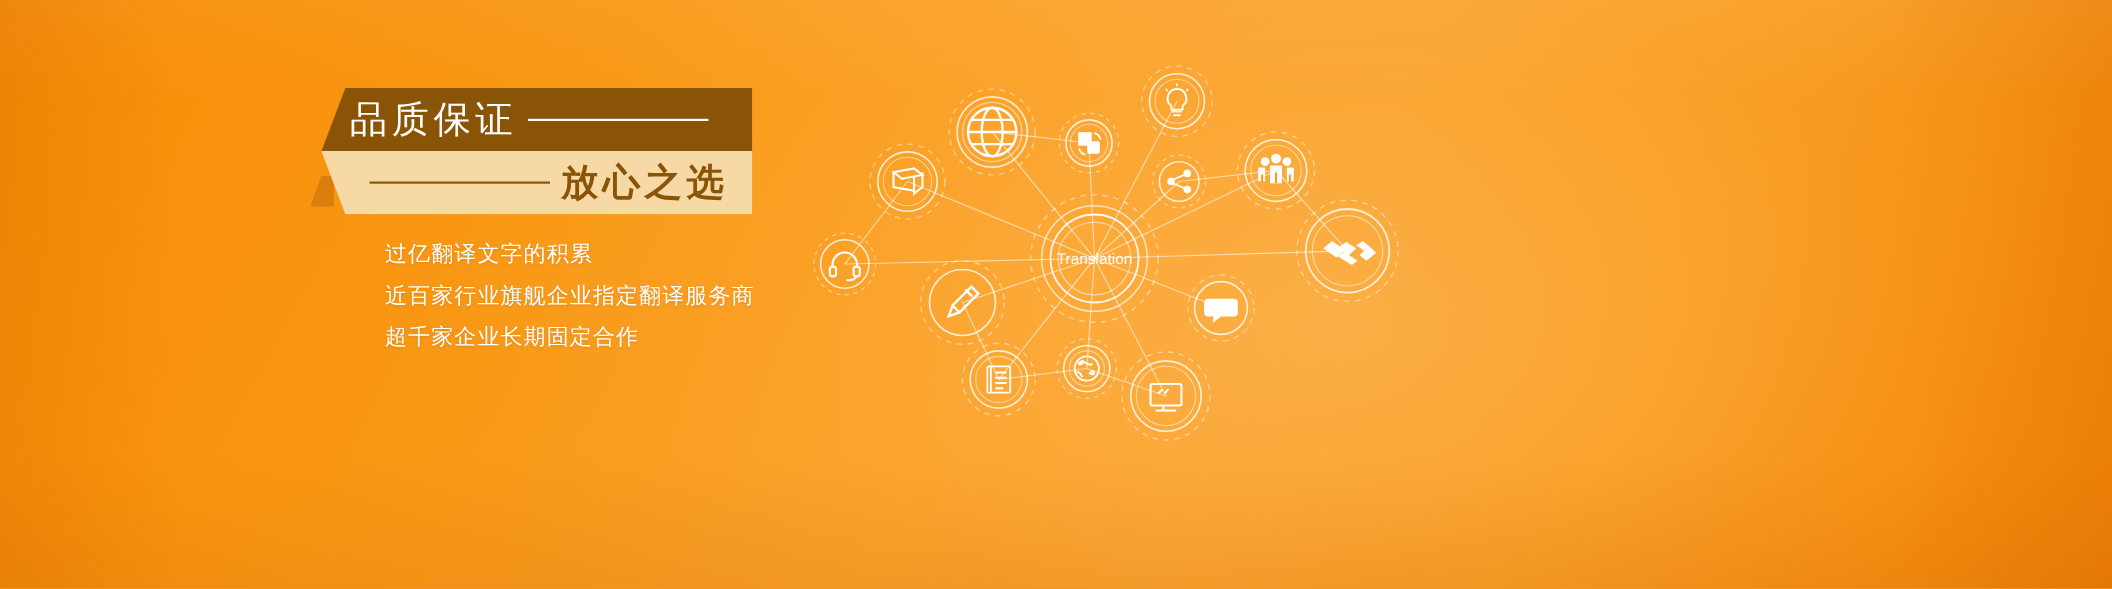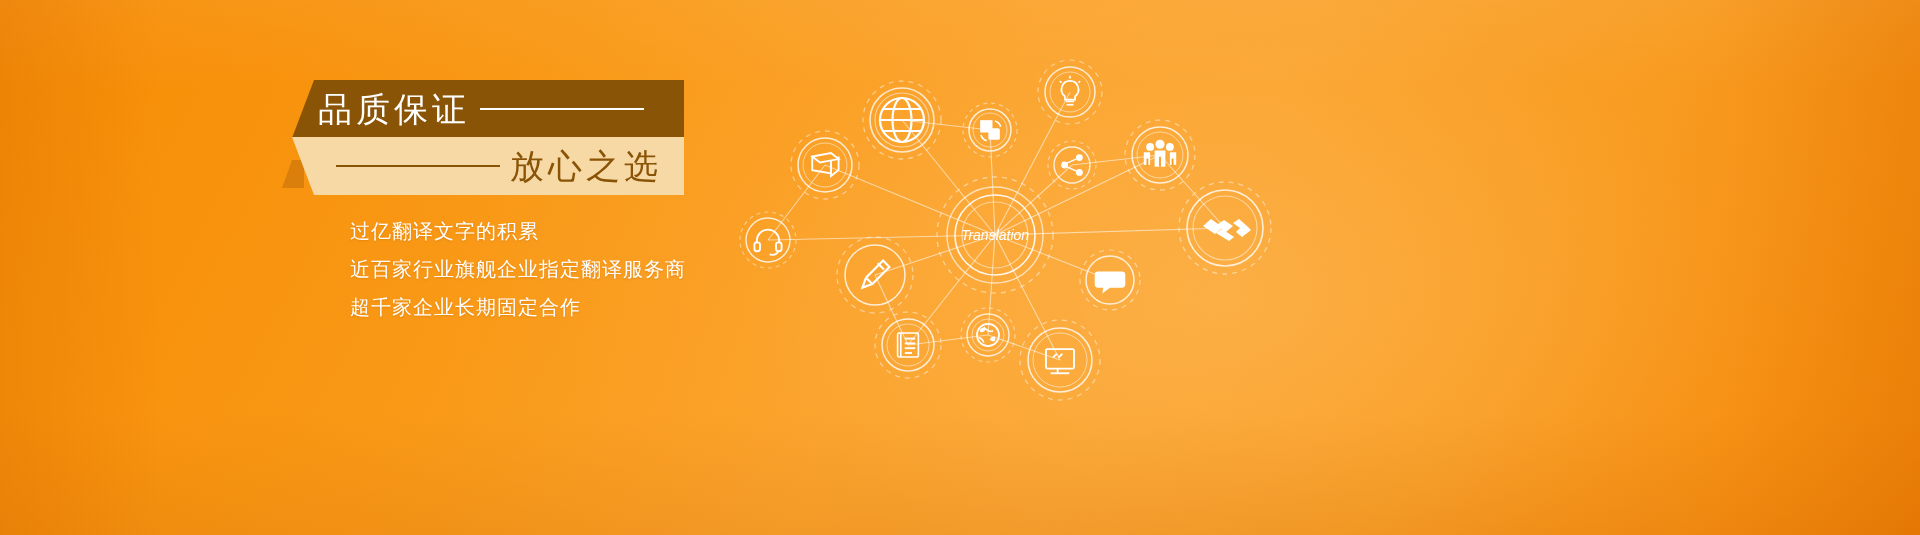--- a/index.html
+++ b/index.html
@@ -47,36 +47,36 @@
     display:flex;align-items:center;box-sizing:border-box;
   }
   .rib-row.top{padding-left:26px;}
   .rib-row.bot{top:57px;padding-right:22px;justify-content:flex-end;}
   .rib-title{
     font-family:"DejaVu Serif","Liberation Serif",serif;
     font-size:34px;letter-spacing:4px;font-weight:400;line-height:1;
     white-space:nowrap;
   }
   .rib-title.t1{color:#ffffff;}
-  .rib-title.t2{color:#8a5406;}
+  .rib-title.t2{color:#8a5406;font-weight:bold;}
   .rule{height:2px;margin:0 10px;flex:0 0 auto;}
   .rule.t1{background:#ffffff;width:164px;}
   .rule.t2{background:#8a5406;width:164px;}
 
   
   #bullets{position:absolute;left:310px;top:212px;width:620px;}
   .bline{
     color:#ffffff;font-size:20px;line-height:38px;letter-spacing:1px;
     white-space:nowrap;font-weight:400;
     text-shadow:0 1px 2px rgba(160,80,0,0.25);
     margin-left:40px;
   }
 
   
-  #net{position:absolute;left:720px;top:30px;width:600px;height:400px;font-style:italic;}
+  #net{position:absolute;left:720px;top:30px;width:600px;height:400px;}
   #netsvg{display:block;width:600px;height:400px;overflow:visible;}
 </style>
 </head>
 <body>
 
 <div id="stage">
   <div id="vig"></div>
 
   <div id="ribbon">
     <div class="rib-shadow-l"></div>

